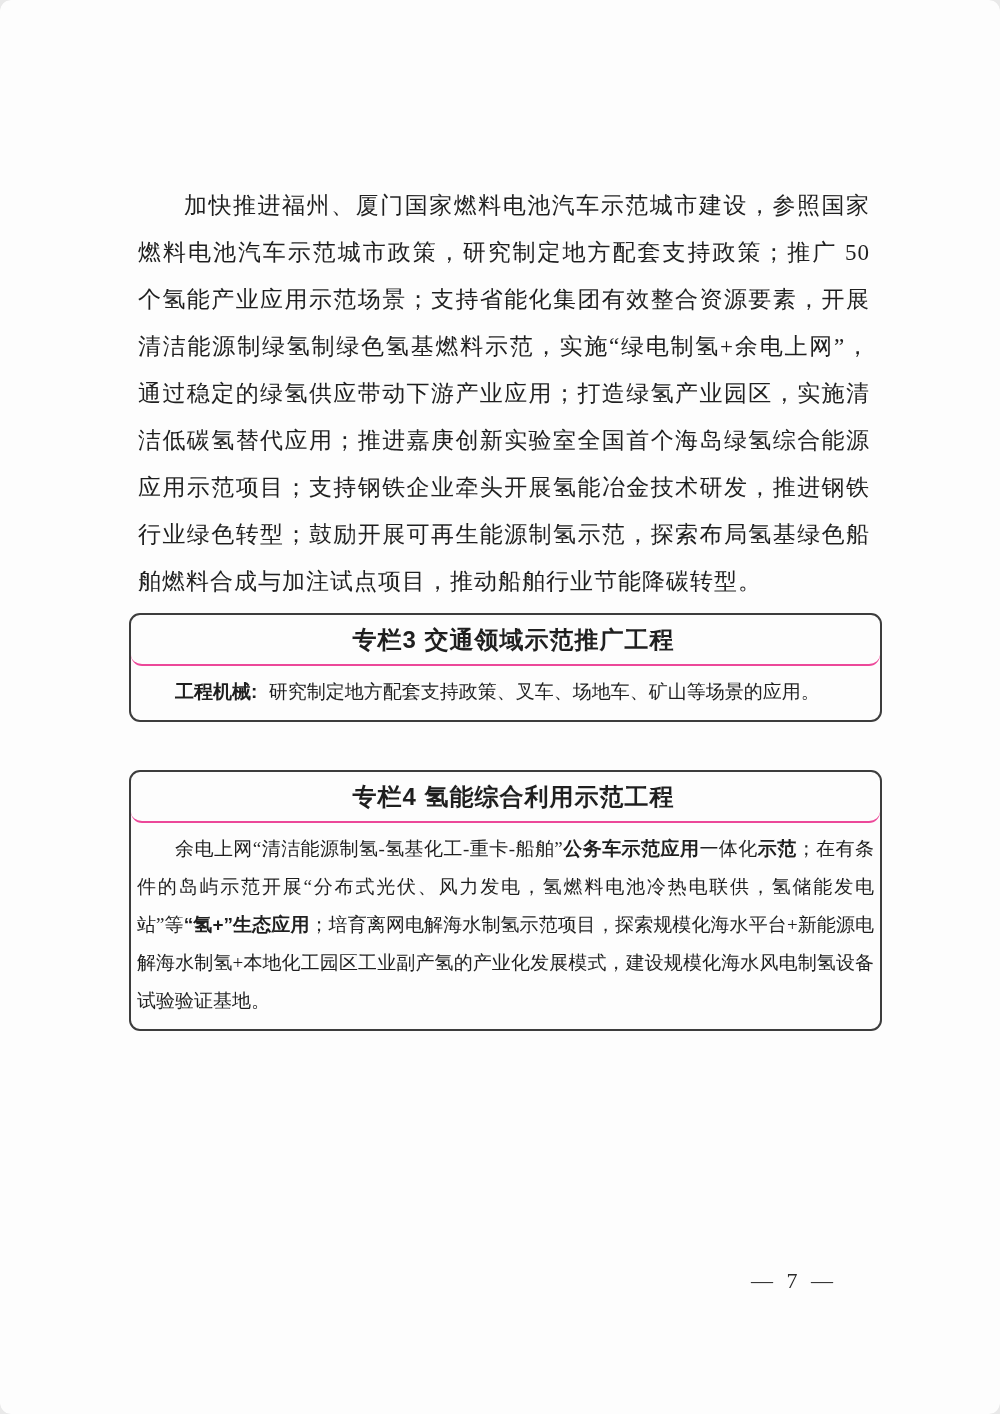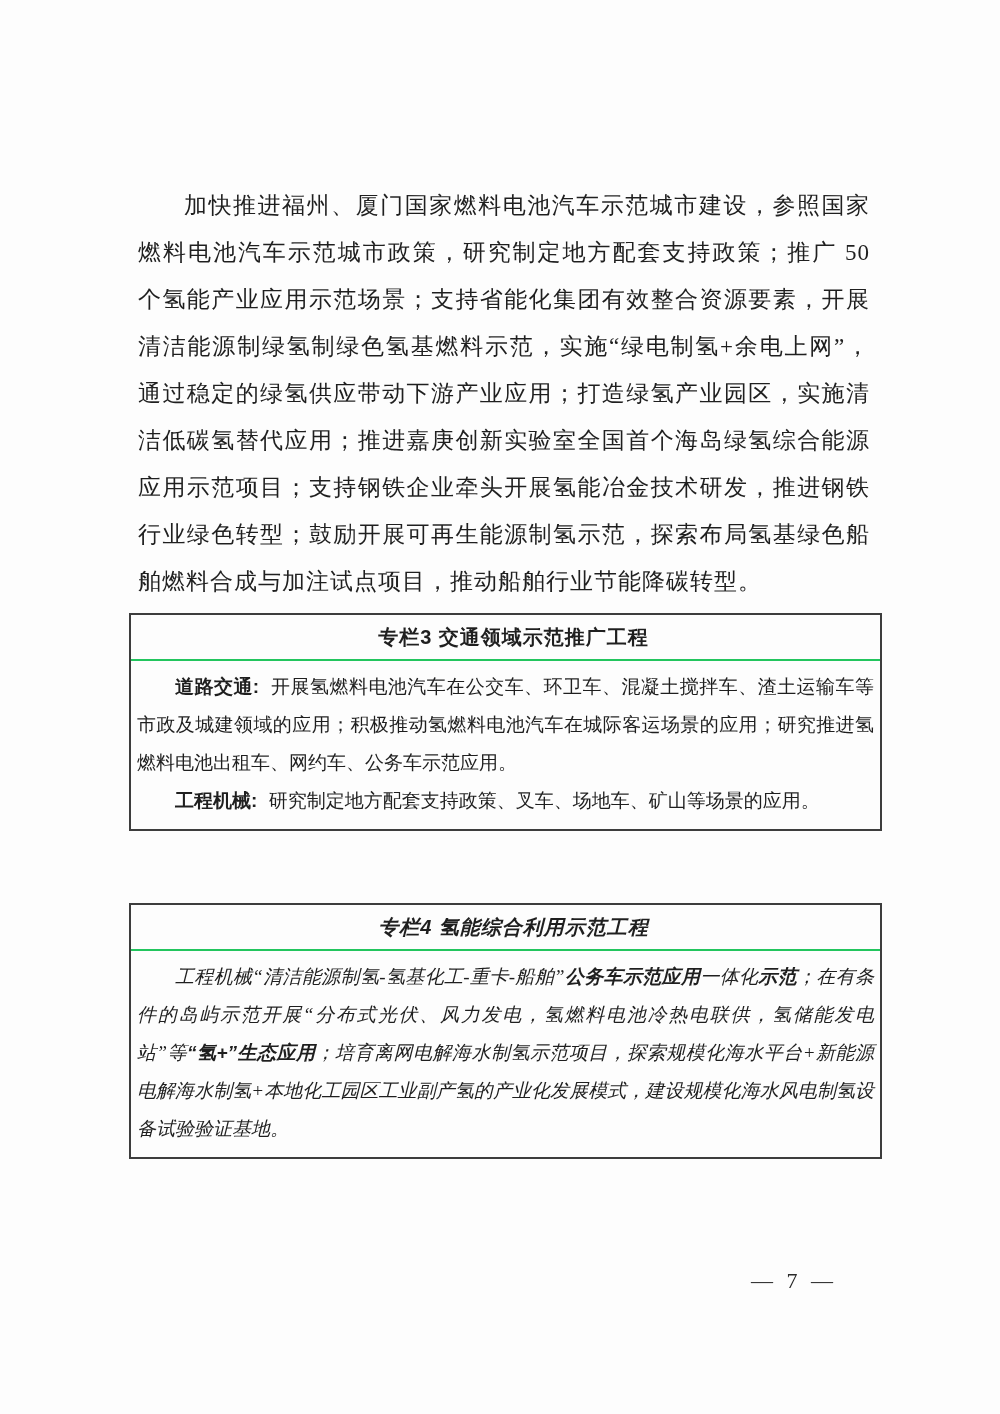--- a/index.html
+++ b/index.html
@@ -1,15 +1,15 @@
 <!DOCTYPE html>
 <html><head>
 <meta charset="utf-8">
 <style>
-  * { margin: 0; padding: 0; box-sizing: border-box; }
+  * { margin: 0; padding: 0; box-sizing: border-box; border-radius: 11px; }
   html, body { background: #e9e9e9; }
   .page {
     position: relative;
     width: 1000px;
     height: 1414px;
     margin: 0 auto;
     background: #fdfdfd;
     color: #1f1f1f;
     font-family: "Liberation Serif", "DejaVu Serif", serif;
     overflow: hidden;
@@ -27,27 +27,27 @@
     text-indent: 2em;
     letter-spacing: 1px;
   }
   .panel {
     border: 2px solid #3d3d3d;
     margin-left: -9px;
     width: 753px;
     background: #fdfdfd;
   }
   .panel-box3 { margin-top: 8px; }
-  .panel-box4 { margin-top: 72px; font-style: italic; }
+  .panel-box4 { margin-top: 48px; }
   .panel-header {
-    border-bottom: 2px solid #22c55e;
+    border-bottom: 2px solid #ec4899;
     text-align: center;
     font-family: "Liberation Sans", "DejaVu Sans", sans-serif;
     font-weight: bold;
-    font-size: 20px;
+    font-size: 24px;
     padding: 9px 0 8px 16px;
     letter-spacing: 1px;
   }
   .panel-body {
     padding: 7px 6px 9px 6px;
     font-size: 19px;
     line-height: 38px;
     text-align: justify;
   }
   .panel-body p { text-indent: 2em; }
@@ -75,33 +75,30 @@
 
 <div class="page">
   <div class="content">
 
     <p class="body-paragraph">加快推进福州、厦门国家燃料电池汽车示范城市建设，参照国家燃料电池汽车示范城市政策，研究制定地方配套支持政策；推广 50 个氢能产业应用示范场景；支持省能化集团有效整合资源要素，开展清洁能源制绿氢制绿色氢基燃料示范，实施“绿电制氢+余电上网”，通过稳定的绿氢供应带动下游产业应用；打造绿氢产业园区，实施清洁低碳氢替代应用；推进嘉庚创新实验室全国首个海岛绿氢综合能源应用示范项目；支持钢铁企业牵头开展氢能冶金技术研发，推进钢铁行业绿色转型；鼓励开展可再生能源制氢示范，探索布局氢基绿色船舶燃料合成与加注试点项目，推动船舶行业节能降碳转型。</p>
 
     <div class="panel panel-box3">
       <div class="panel-header">专栏3 交通领域示范推广工程</div>
       <div class="panel-body">
         <p>
-          <span class="panel-label">道路交通:</span><span class="seg">开展氢燃料电池汽车在公交车、环卫车、混凝土搅拌车、渣土运输车等市政及城建领域的应用；积极推动氢燃料电池汽车在城际客运场景的应用；研究推进氢燃料电池出租车、网约车、公务车示范应用。</span>
-        </p>
-        <p>
           <span class="panel-label">工程机械:</span><span class="seg">研究制定地方配套支持政策、叉车、场地车、矿山等场景的应用。</span>
         </p>
       </div>
     </div>
 
     <div class="panel panel-box4">
       <div class="panel-header">专栏4 氢能综合利用示范工程</div>
       <div class="panel-body">
         <p>
-          <span class="seg">工程机械“清洁能源制氢-氢基化工-重卡-船舶”</span><span class="seg bold">公务车示范应用</span><span class="seg">一体化</span><span class="seg bold">示范</span><span class="seg">；在有条件的岛屿示范开展“分布式光伏、风力发电，氢燃料电池冷热电联供，氢储能发电站”等</span><span class="seg bold">“氢+”生态应用</span><span class="seg">；培育离网电解海水制氢示范项目，探索规模化海水平台+新能源电解海水制氢+本地化工园区工业副产氢的产业化发展模式，建设规模化海水风电制氢设备试验验证基地。</span>
+          <span class="seg">余电上网“清洁能源制氢-氢基化工-重卡-船舶”</span><span class="seg bold">公务车示范应用</span><span class="seg">一体化</span><span class="seg bold">示范</span><span class="seg">；在有条件的岛屿示范开展“分布式光伏、风力发电，氢燃料电池冷热电联供，氢储能发电站”等</span><span class="seg bold">“氢+”生态应用</span><span class="seg">；培育离网电解海水制氢示范项目，探索规模化海水平台+新能源电解海水制氢+本地化工园区工业副产氢的产业化发展模式，建设规模化海水风电制氢设备试验验证基地。</span>
         </p>
       </div>
     </div>
 
   </div>
 
   <div class="page-footer">— 7 —</div>
 </div>
 
 </body></html>

